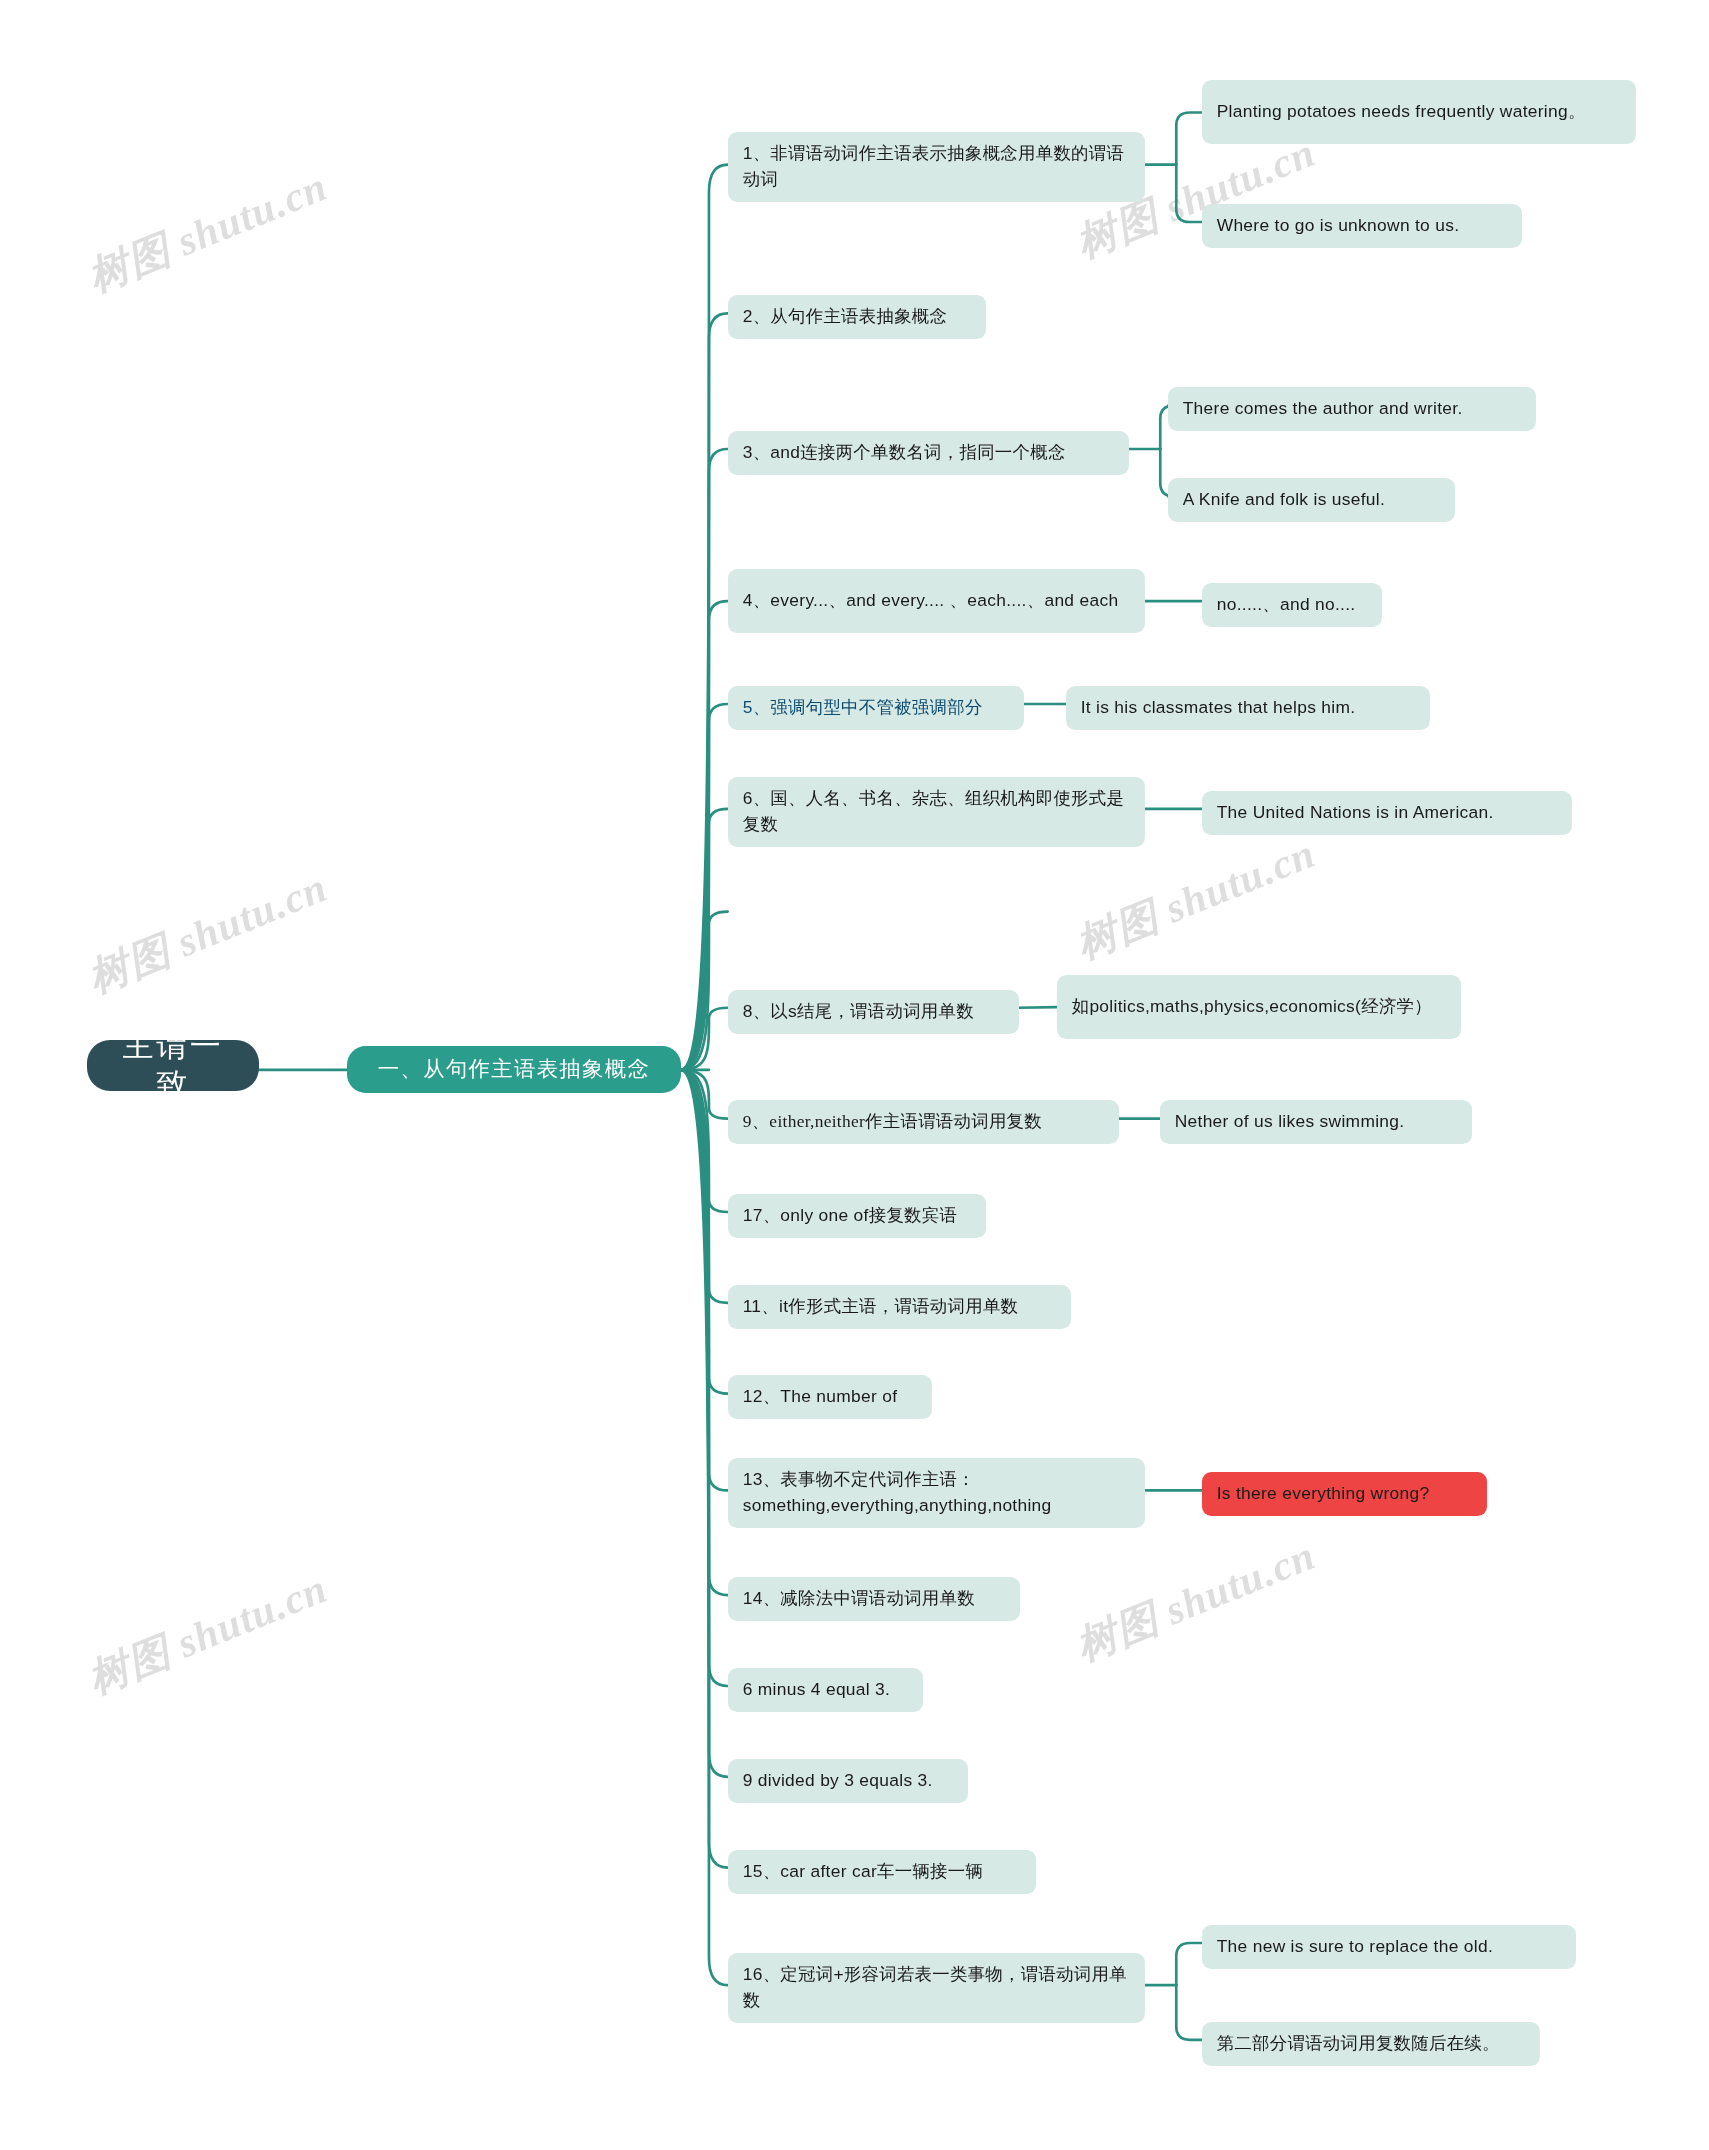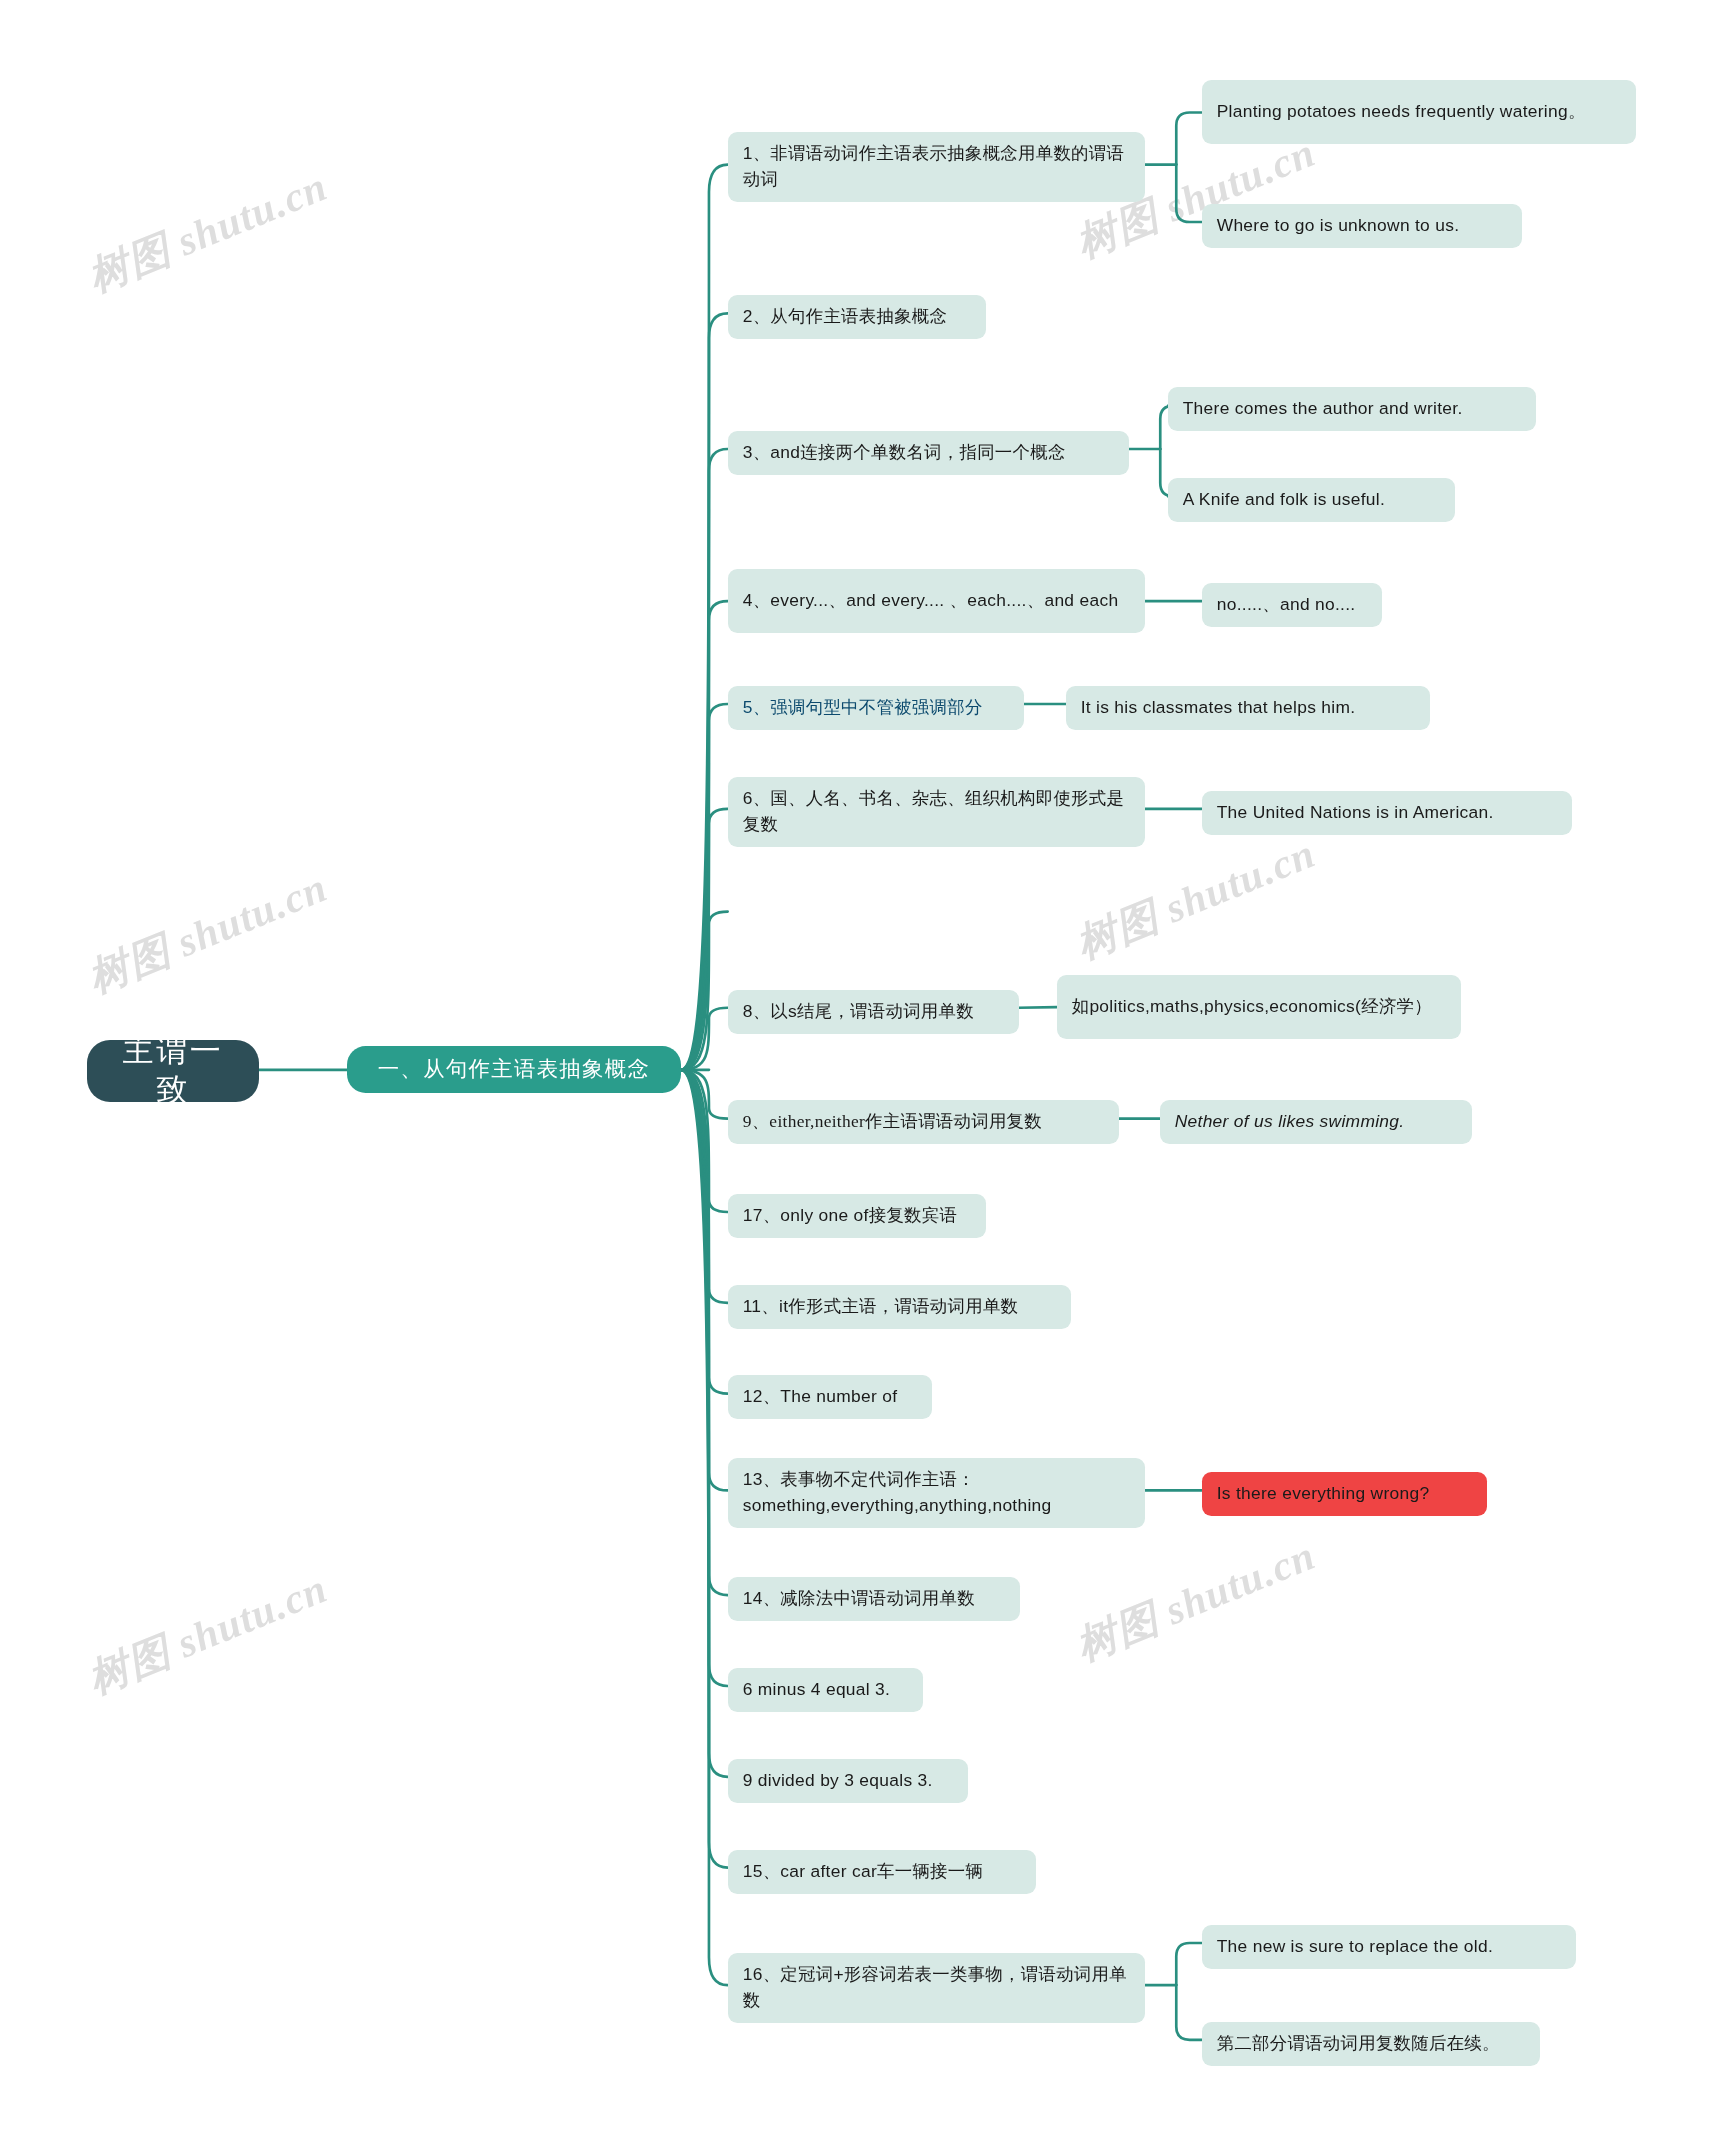--- a/index.html
+++ b/index.html
@@ -164,21 +164,21 @@
       <path d="M 1020 1602 C 1062 1602, 1062 1960.5, 1062 2759.1 Q 1062 2797, 1090 2797" stroke-width="4"></path>
       <path d="M 1020 1602 C 1062 1602, 1062 2013.3, 1062 2931.58 Q 1062 2973, 1090 2973" stroke-width="4"></path>
       <path d="M 1714 2973 L 1762 2973" stroke-width="4"></path>
       <path d="M 1762 2973 L 1762 2930 Q 1762 2910, 1782 2910 L 1800 2910" stroke-width="4"></path>
       <path d="M 1762 2973 L 1762 3035 Q 1762 3055, 1782 3055 L 1800 3055" stroke-width="4"></path>
     </g>
 </svg>
 
 <div id="node-layer">
 
-  <div class="node root-node" id="root-node" style="left: 87px; top: 1040px; width: 172px; height: 62px; background: rgb(45, 78, 87);">
+  <div class="node root-node" id="root-node" style="left: 87px; top: 1040px; width: 172px; height: 51px; background: rgb(45, 78, 87);">
     <span class="node-text">主谓一致</span>
   </div>
 
   <div class="node branch-node" id="branch-node" style="left: 347px; top: 1046px; width: 334px; height: 47px; background: rgb(42, 157, 140);">
     <span class="node-text">一、从句作主语表抽象概念</span>
   </div>
 
 <div class="node topic-node" style="left: 728px; top: 132px; width: 417px; min-height: 64px; background: rgb(215, 233, 229);">
       <span class="node-text" style="color: rgb(26, 26, 26);">1、非谓语动词作主语表示抽象概念用单数的谓语动词</span>
     </div>
@@ -221,21 +221,21 @@
     <div class="node topic-node" style="left: 728px; top: 990px; width: 291px; min-height: 36px; background: rgb(215, 233, 229);">
       <span class="node-text" style="color: rgb(26, 26, 26);">8、以s结尾，谓语动词用单数</span>
     </div>
     <div class="node leaf-node" style="left: 1057px; top: 975px; width: 404px; min-height: 64px; background: rgb(215, 233, 229);">
       <span class="node-text" style="color: rgb(26, 26, 26);">如politics,maths,physics,economics(经济学）</span>
     </div>
     <div class="node topic-node" style="left: 728px; top: 1100px; width: 391px; min-height: 36px; background: rgb(215, 233, 229);">
       <span class="node-text" style="color: rgb(26, 26, 26); font-family: Liberation Serif, serif;">9、either,neither作主语谓语动词用复数</span>
     </div>
     <div class="node leaf-node" style="left: 1160px; top: 1100px; width: 312px; min-height: 36px; background: rgb(215, 233, 229);">
-      <span class="node-text" style="color: rgb(26, 26, 26); font-style: italic;">Nether of us likes swimming.</span>
+      <span class="node-text" style="color: rgb(26, 26, 26);">Nether of us likes swimming.</span>
     </div>
     <div class="node topic-node" style="left: 728px; top: 1194px; width: 258px; min-height: 36px; background: rgb(215, 233, 229);">
       <span class="node-text" style="color: rgb(26, 26, 26);">17、only one of接复数宾语</span>
     </div>
     <div class="node topic-node" style="left: 728px; top: 1285px; width: 343px; min-height: 36px; background: rgb(215, 233, 229);">
       <span class="node-text" style="color: rgb(26, 26, 26);">11、it作形式主语，谓语动词用单数</span>
     </div>
     <div class="node topic-node" style="left: 728px; top: 1375px; width: 204px; min-height: 36px; background: rgb(215, 233, 229);">
       <span class="node-text" style="color: rgb(26, 26, 26);">12、The number of</span>
     </div>

